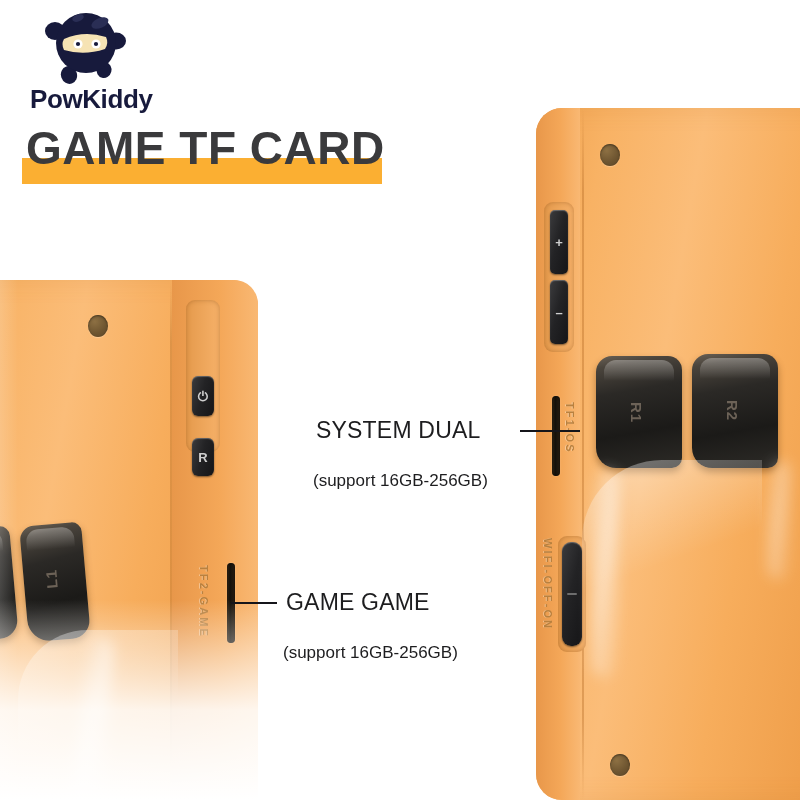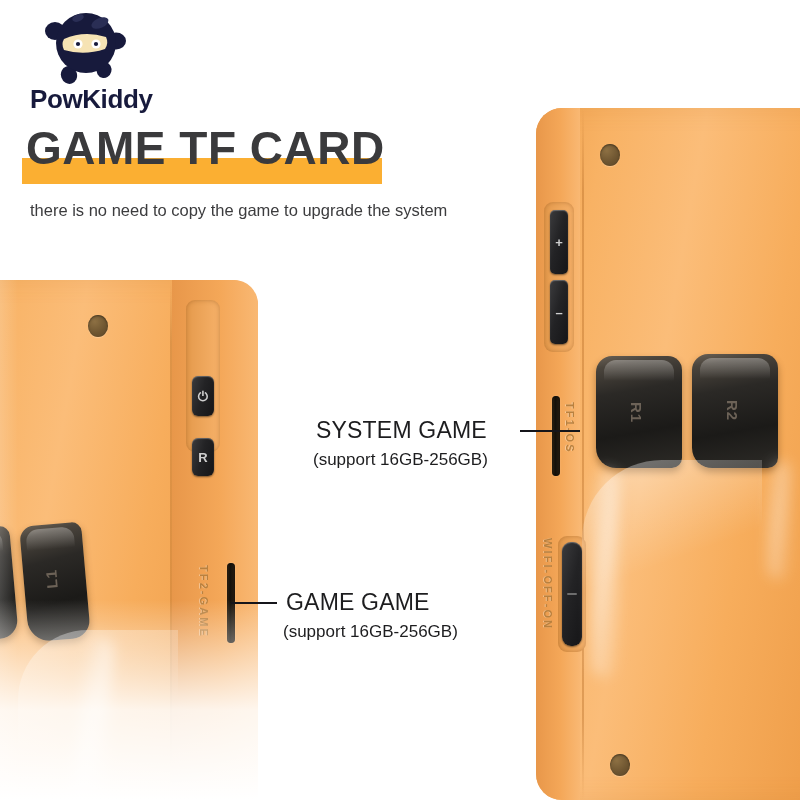--- a/index.html
+++ b/index.html
@@ -221,20 +221,21 @@
     font-size: 23px;
     color: #1d1d1f;
     white-space: nowrap;
     letter-spacing: .2px;
   }
   .callout-sub {
     position: absolute;
     font-size: 17px;
     color: #1d1d1f;
     white-space: nowrap;
+    margin-top: 21px;
   }
   .leader {
     position: absolute;
     height: 2px;
     background: #15151a;
   }
 </style>
 </head>
 <body>
 
@@ -343,24 +344,23 @@
     </svg>
     <div id="brand-word">PowKiddy</div>
   </div>
 
   <div id="headline-wrap">
     <div id="headline-bar"></div>
     <div id="headline">GAME TF CARD</div>
   </div>
 
   <div id="subhead">
-    <div>there is no need to copy the game to upgrade the system</div>
-  </div>
-
-  <div class="callout-title" style="left:316px; top:417px;">SYSTEM GAME</div>
+  </div>
+
+  <div class="callout-title" style="left:316px; top:417px;">SYSTEM DUAL</div>
   <div class="callout-sub" style="left:313px; top:450px;">(support 16GB-256GB)</div>
   <div class="leader" style="left:520px; top:430px; width:60px;"></div>
 
   <div class="callout-title" style="left:286px; top:589px;">GAME GAME</div>
   <div class="callout-sub" style="left:283px; top:622px;">(support 16GB-256GB)</div>
   <div class="leader" style="left:231px; top:602px; width:46px;"></div>
 
 </div>
 
 </body></html>

